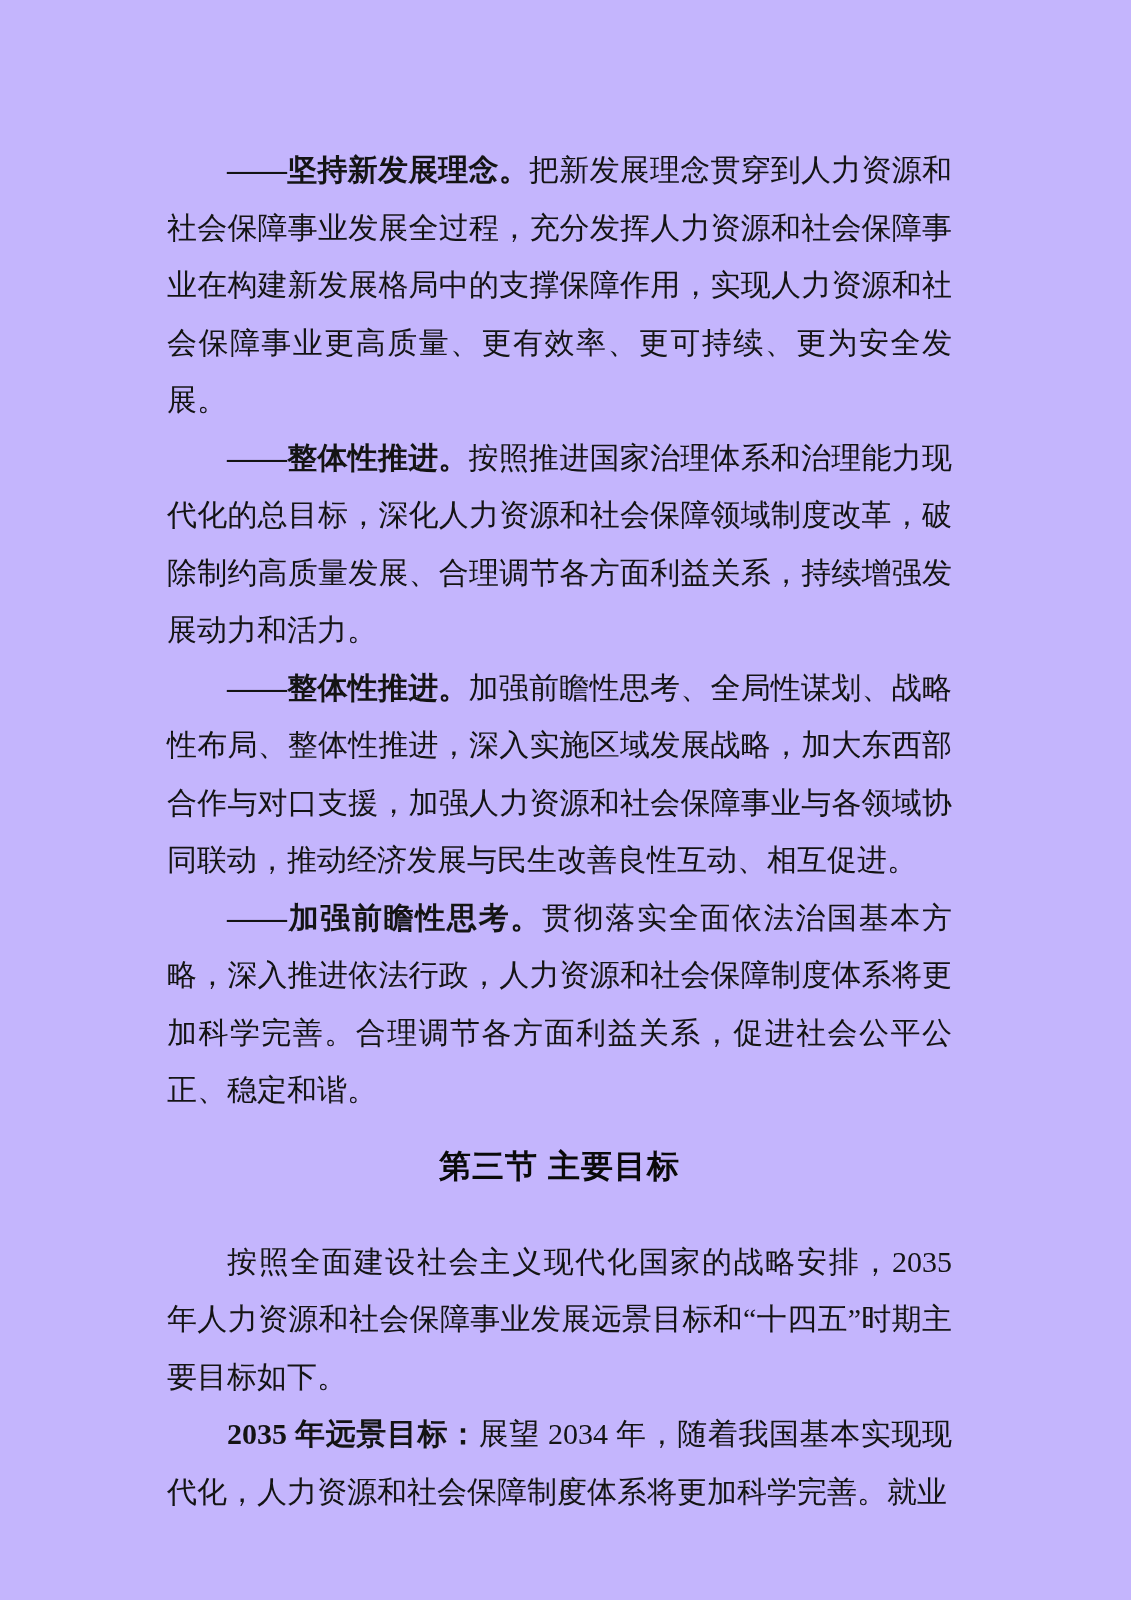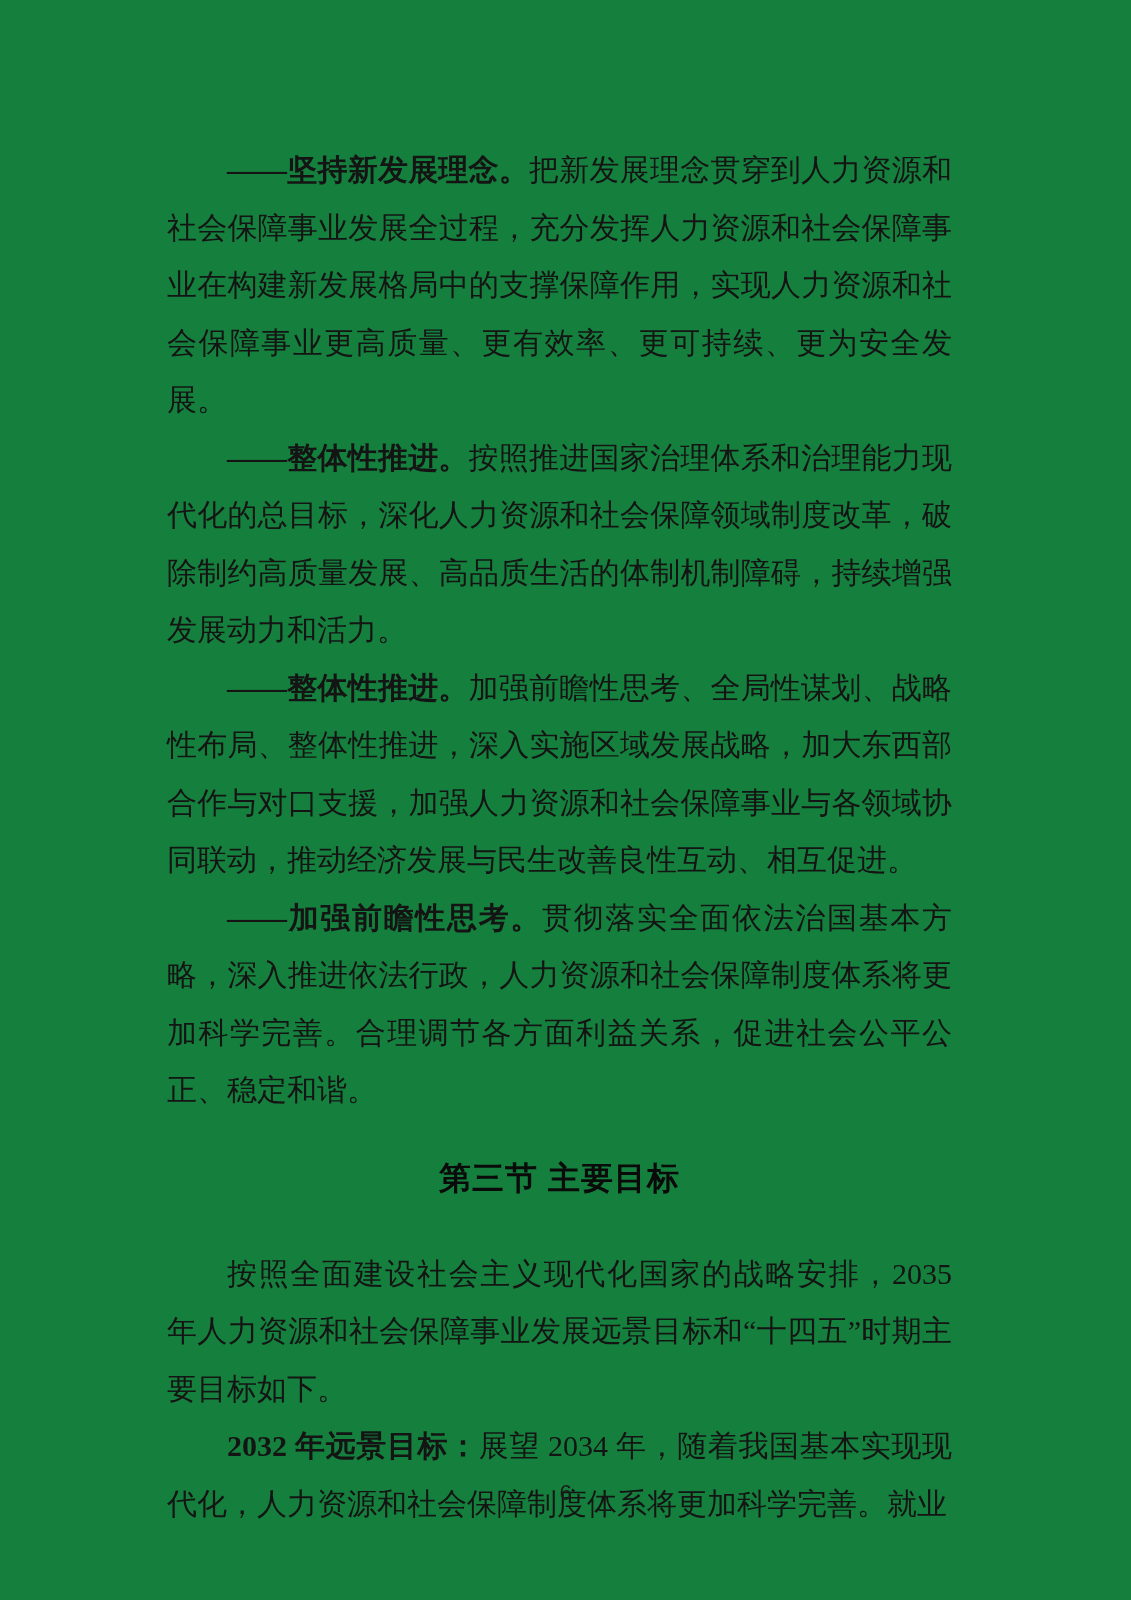--- a/index.html
+++ b/index.html
@@ -4,21 +4,21 @@
 <style>
   html, body {
     margin: 0;
     padding: 0;
     background: #ffffff;
   }
   .page {
     position: relative;
     width: 1131px;
     height: 1600px;
-    background: #15803d;
+    background: #c4b5fd;
     overflow: hidden;
     font-family: "Liberation Serif", serif;
     color: #141414;
   }
   .content {
     position: absolute;
     left: 167px;
     top: 141px;
     width: 785px;
     font-size: 30px;
@@ -32,21 +32,21 @@
   .lead {
     font-weight: 700;
   }
   .section-heading {
     font-family: "Liberation Sans", sans-serif;
     font-weight: 700;
     font-size: 32px;
     line-height: 46px;
     text-align: center;
     text-indent: 0;
-    margin: 36px 0 44px 0;
+    margin: 24px 0 44px 0;
     letter-spacing: 1px;
     color: #0a0a0a;
   }
   .page-number {
     position: absolute;
     top: 1480px;
     left: 0;
     width: 100%;
     text-align: center;
     font-family: "Liberation Sans", sans-serif;
@@ -55,28 +55,28 @@
   }
 </style>
 </head>
 <body>
 
 <div class="page">
   <div class="content">
 
     <p class="para"><span class="lead">——坚持新发展理念。</span><span>把新发展理念贯穿到人力资源和社会保障事业发展全过程，充分发挥人力资源和社会保障事业在构建新发展格局中的支撑保障作用，实现人力资源和社会保障事业更高质量、更有效率、更可持续、更为安全发展。</span></p>
 
-    <p class="para"><span class="lead">——整体性推进。</span><span>按照推进国家治理体系和治理能力现代化的总目标，深化人力资源和社会保障领域制度改革，破除制约高质量发展、高品质生活的体制机制障碍，持续增强发展动力和活力。</span></p>
+    <p class="para"><span class="lead">——整体性推进。</span><span>按照推进国家治理体系和治理能力现代化的总目标，深化人力资源和社会保障领域制度改革，破除制约高质量发展、合理调节各方面利益关系，持续增强发展动力和活力。</span></p>
 
     <p class="para"><span class="lead">——整体性推进。</span><span>加强前瞻性思考、全局性谋划、战略性布局、整体性推进，深入实施区域发展战略，加大东西部合作与对口支援，加强人力资源和社会保障事业与各领域协同联动，推动经济发展与民生改善良性互动、相互促进。</span></p>
 
     <p class="para"><span class="lead">——加强前瞻性思考。</span><span>贯彻落实全面依法治国基本方略，深入推进依法行政，人力资源和社会保障制度体系将更加科学完善。合理调节各方面利益关系，促进社会公平公正、稳定和谐。</span></p>
 
     <h2 class="section-heading">第三节 主要目标</h2>
 
     <p class="para"><span>按照全面建设社会主义现代化国家的战略安排，2035 年人力资源和社会保障事业发展远景目标和“十四五”时期主要目标如下。</span></p>
 
-    <p class="para"><span class="lead">2032 年远景目标：</span><span>展望 2034 年，随着我国基本实现现代化，人力资源和社会保障制度体系将更加科学完善。就业</span></p>
+    <p class="para"><span class="lead">2035 年远景目标：</span><span>展望 2034 年，随着我国基本实现现代化，人力资源和社会保障制度体系将更加科学完善。就业</span></p>
 
   </div>
 
   <div class="page-number">6</div>
 </div>
 
 </body></html>

